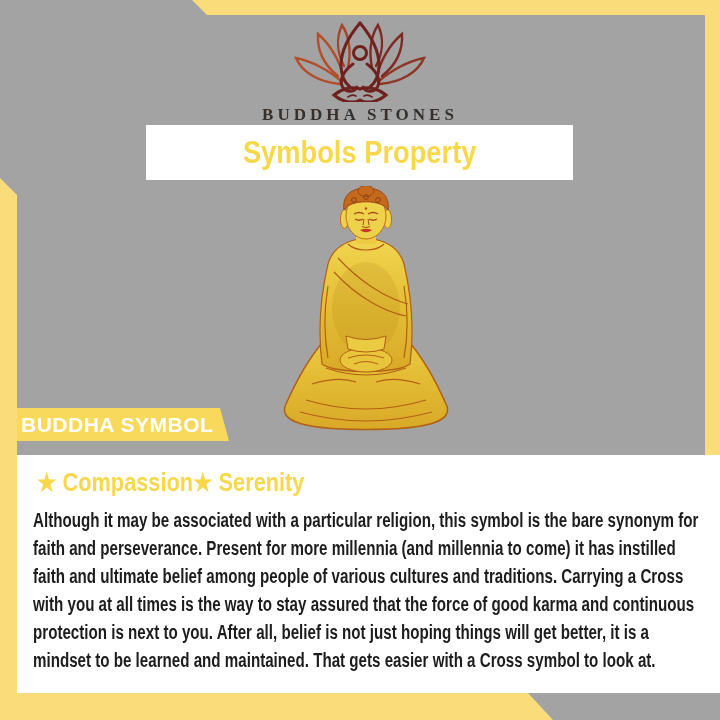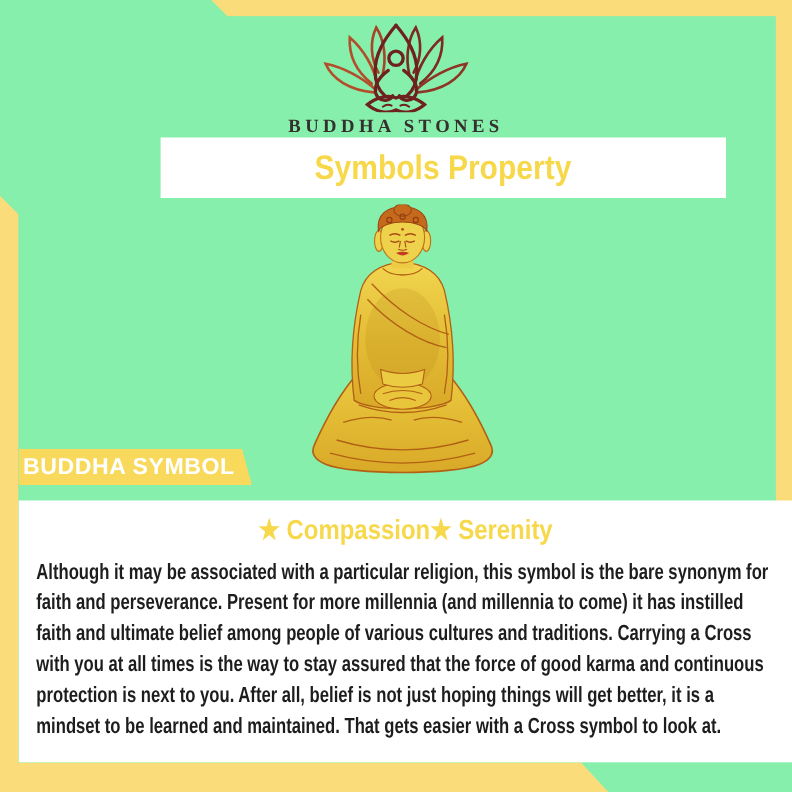--- a/index.html
+++ b/index.html
@@ -1,53 +1,53 @@
 <!DOCTYPE html>
 <html><head>
 <meta charset="utf-8">
 <style>
   html,body{margin:0;padding:0;background:#e9e2db;}
   .canvas{
     position:relative;width:720px;height:720px;overflow:hidden;
-    background:#86efac;
+    background:#a3a3a3;
     font-family:"Liberation Sans",sans-serif;
   }
   
   .frame{position:absolute;background:#FADD7A;}
   .frame-top{left:192px;top:0;width:528px;height:15px;
     clip-path:polygon(0 0,100% 0,100% 100%,15px 100%);}
   .frame-right{right:0;top:0;width:15px;height:538px;
     clip-path:polygon(0 0,100% 0,100% 100%,0 523px);}
   .frame-left{left:0;top:178px;width:17px;height:542px;
     clip-path:polygon(0 0,100% 17px,100% 100%,0 100%);}
   .frame-bottom{left:0;top:693px;width:553px;height:27px;
     clip-path:polygon(0 0,528px 0,100% 100%,0 100%);}
   
   .logo-wrap{position:absolute;top:20px;left:0;width:100%;
     display:flex;flex-direction:column;align-items:center;}
   .logo-wrap svg{display:block;}
   .brand-name{margin-top:3px;font-family:"Liberation Serif",serif;
     font-size:17px;font-weight:600;letter-spacing:4px;color:#35302D;}
   
-  .title-banner{position:absolute;left:146px;top:125px;width:514px;height:55px;
+  .title-banner{position:absolute;left:146px;top:125px;width:427px;height:55px;
     background:#FFFFFF;display:flex;align-items:center;justify-content:center;}
   .title-text{font-size:31px;font-weight:bold;color:#F7D84B;
     transform:scaleX(0.88);transform-origin:center;white-space:nowrap;}
   
   .buddha{position:absolute;left:276px;top:186px;width:180px;height:252px;}
   
   .symbol-badge{position:absolute;left:17px;top:408px;width:212px;height:33px;
     background:#F9D95C;clip-path:polygon(0 0,203px 0,100% 100%,0 100%);
     display:flex;align-items:center;padding-left:4px;box-sizing:border-box;}
   .symbol-badge span{color:#FFFFFF;font-size:21px;font-weight:bold;
     letter-spacing:0.5px;white-space:nowrap;}
   
   .content-box{position:absolute;left:17px;top:455px;width:703px;height:238px;
     background:#FFFFFF;}
-  .props-heading{margin:12px 0 0 0;text-align:center;font-size:25px;line-height:30px;
+  .props-heading{margin:12px 0 0 0;font-size:25px;line-height:30px;
     font-weight:bold;color:#F7D84B;}
   .props-heading span{display:inline-block;transform:scaleX(0.87);white-space:nowrap;}
   .description{margin:9px 0 0 16px;width:890px;font-size:20px;line-height:28px;
     font-weight:bold;color:#1D1D1D;transform:scaleX(0.757);transform-origin:0 0;}
 </style>
 </head>
 <body>
 
 <div class="canvas">
 

